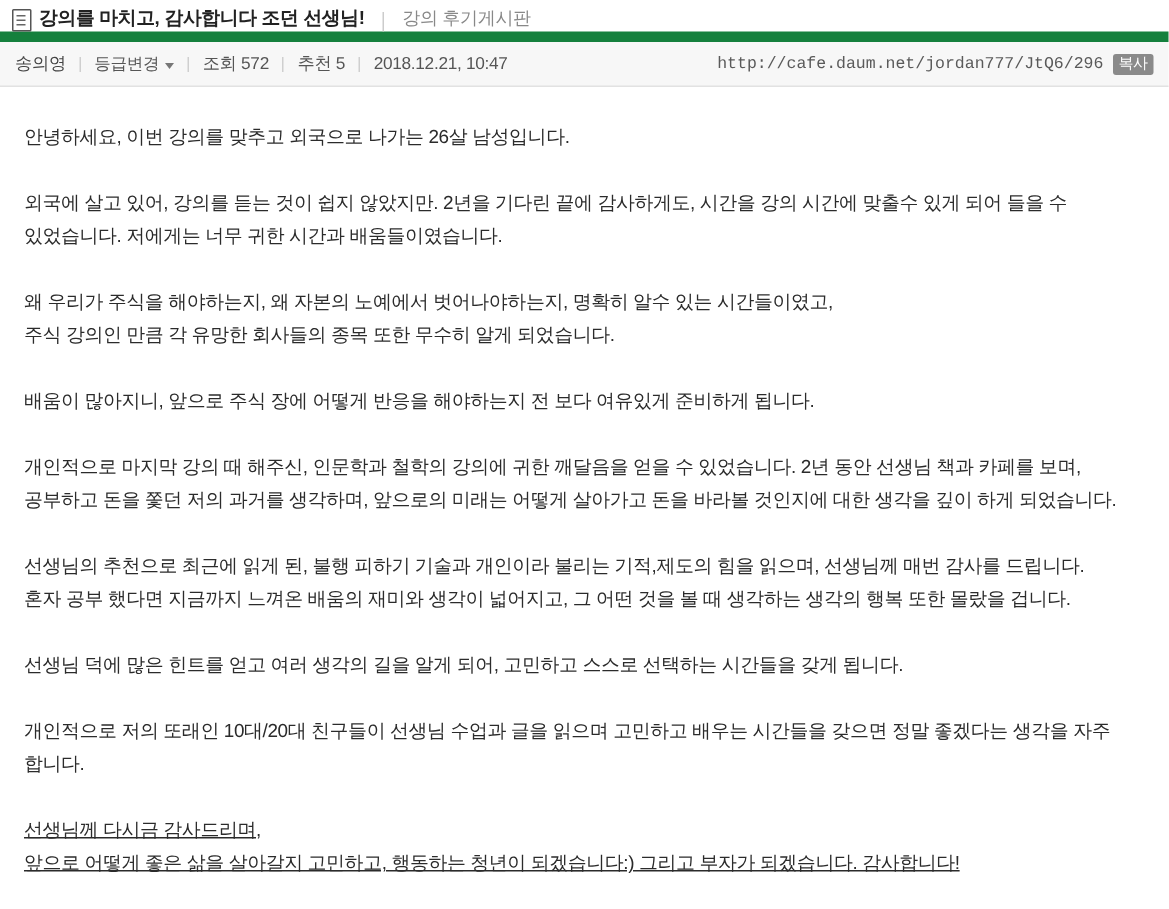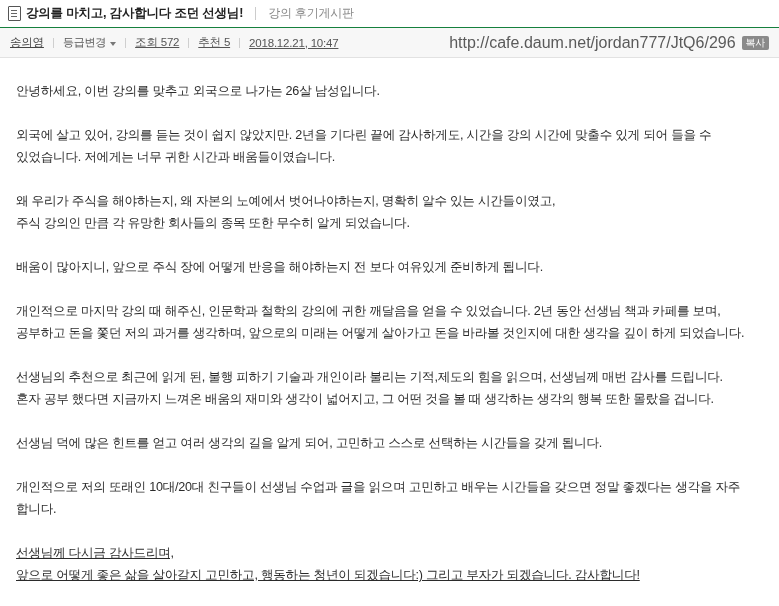--- a/index.html
+++ b/index.html
@@ -18,24 +18,24 @@
   .page {
     width: 779px;
     height: 606px;
     position: relative;
     background: #ffffff;
   }
 
   
   .header-bar {
     display: flex;
-    align-items: center;
+    align-items: flex-end;
     height: 28px;
     background: #ffffff;
-    border-bottom: 1px solid #15803d;
+    border-bottom: 7px solid #15803d;
     padding: 0 0 0 8px;
     box-sizing: border-box;
   }
   .doc-icon {
     width: 11px;
     height: 13px;
     border: 1px solid #555;
     border-radius: 1px;
     margin-right: 5px;
     position: relative;
@@ -80,21 +80,20 @@
     background: #f7f7f7;
     border-bottom: 1px solid #e2e2e2;
     padding: 0 10px;
     box-sizing: border-box;
   }
   .meta-item {
     font-size: 11.5px;
     color: #555555;
     white-space: nowrap;
     letter-spacing: -0.2px;
-    text-decoration: underline;
   }
   .meta-author {
     color: #444444;
   }
   .meta-sep {
     width: 1px;
     height: 10px;
     background: #cfcfcf;
     margin: 0 9px;
     flex: 0 0 auto;
@@ -121,23 +120,23 @@
     position: relative;
     top: 1px;
   }
   .meta-right {
     margin-left: auto;
     display: flex;
     align-items: center;
     gap: 6px;
   }
   .post-url {
-    font-size: 16px;
+    font-size: 11px;
     color: #5a5a5a;
-    font-family: Liberation Sans, sans-serif;
+    font-family: Liberation Mono, monospace;
     white-space: nowrap;
   }
   .copy-badge {
     display: inline-block;
     font-size: 10px;
     color: #ffffff;
     background: #8a8a8a;
     border-radius: 2px;
     padding: 1px 4px 2px 4px;
     line-height: 1.1;

